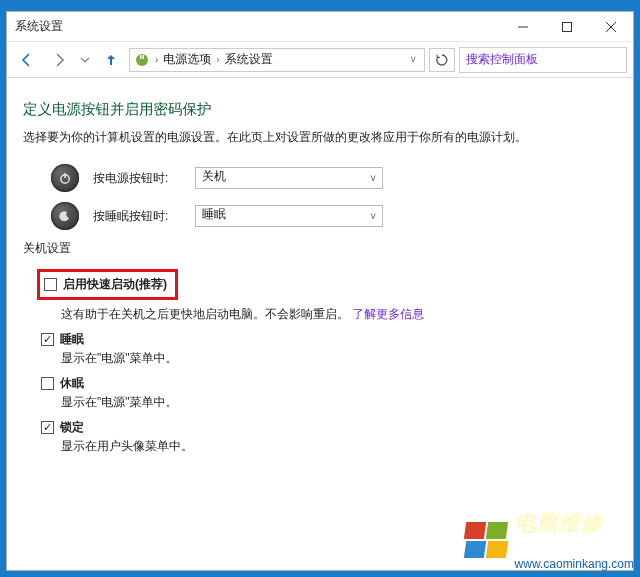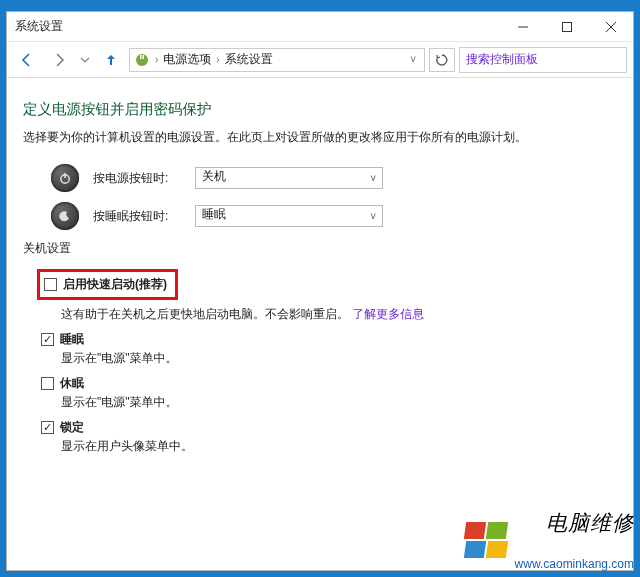--- a/index.html
+++ b/index.html
@@ -139,21 +139,21 @@
   .chk-label { font-weight: bold; font-size: 12px; }
   .chk-desc { margin: 2px 0 8px 20px; font-size: 12px; }
   .link { color: #6d28d9; }
   .watermark {
     position: absolute;
     right: 6px; bottom: 6px;
     display: flex; align-items: center; gap: 6px;
     pointer-events: none;
   }
   .wm-text { display:flex; flex-direction:column; line-height:1.05; }
-  .wm-title { font-size: 21px; font-style: italic; color: #000000; font-weight: normal; letter-spacing: 1px; text-align: right;}
+  .wm-title { font-size: 21px; font-style: italic; color: #fef9c3; font-weight: bold; letter-spacing: 1px;}
   .wm-url { font-size: 12px; color: #1a5fb5; margin-top: 24px; }
   .winlogo { width: 44px; height: 40px; position: relative; }
   .winlogo span { position:absolute; width:20px; height:17px; transform: skewX(-8deg); }
   .wl-r { background:#d9402a; left:0; top:0; }
   .wl-g { background:#7bb026; left:22px; top:0; }
   .wl-b { background:#2f8ad0; left:0; top:19px; }
   .wl-y { background:#f3b70f; left:22px; top:19px; }
 </style>
 </head>
 <body>

